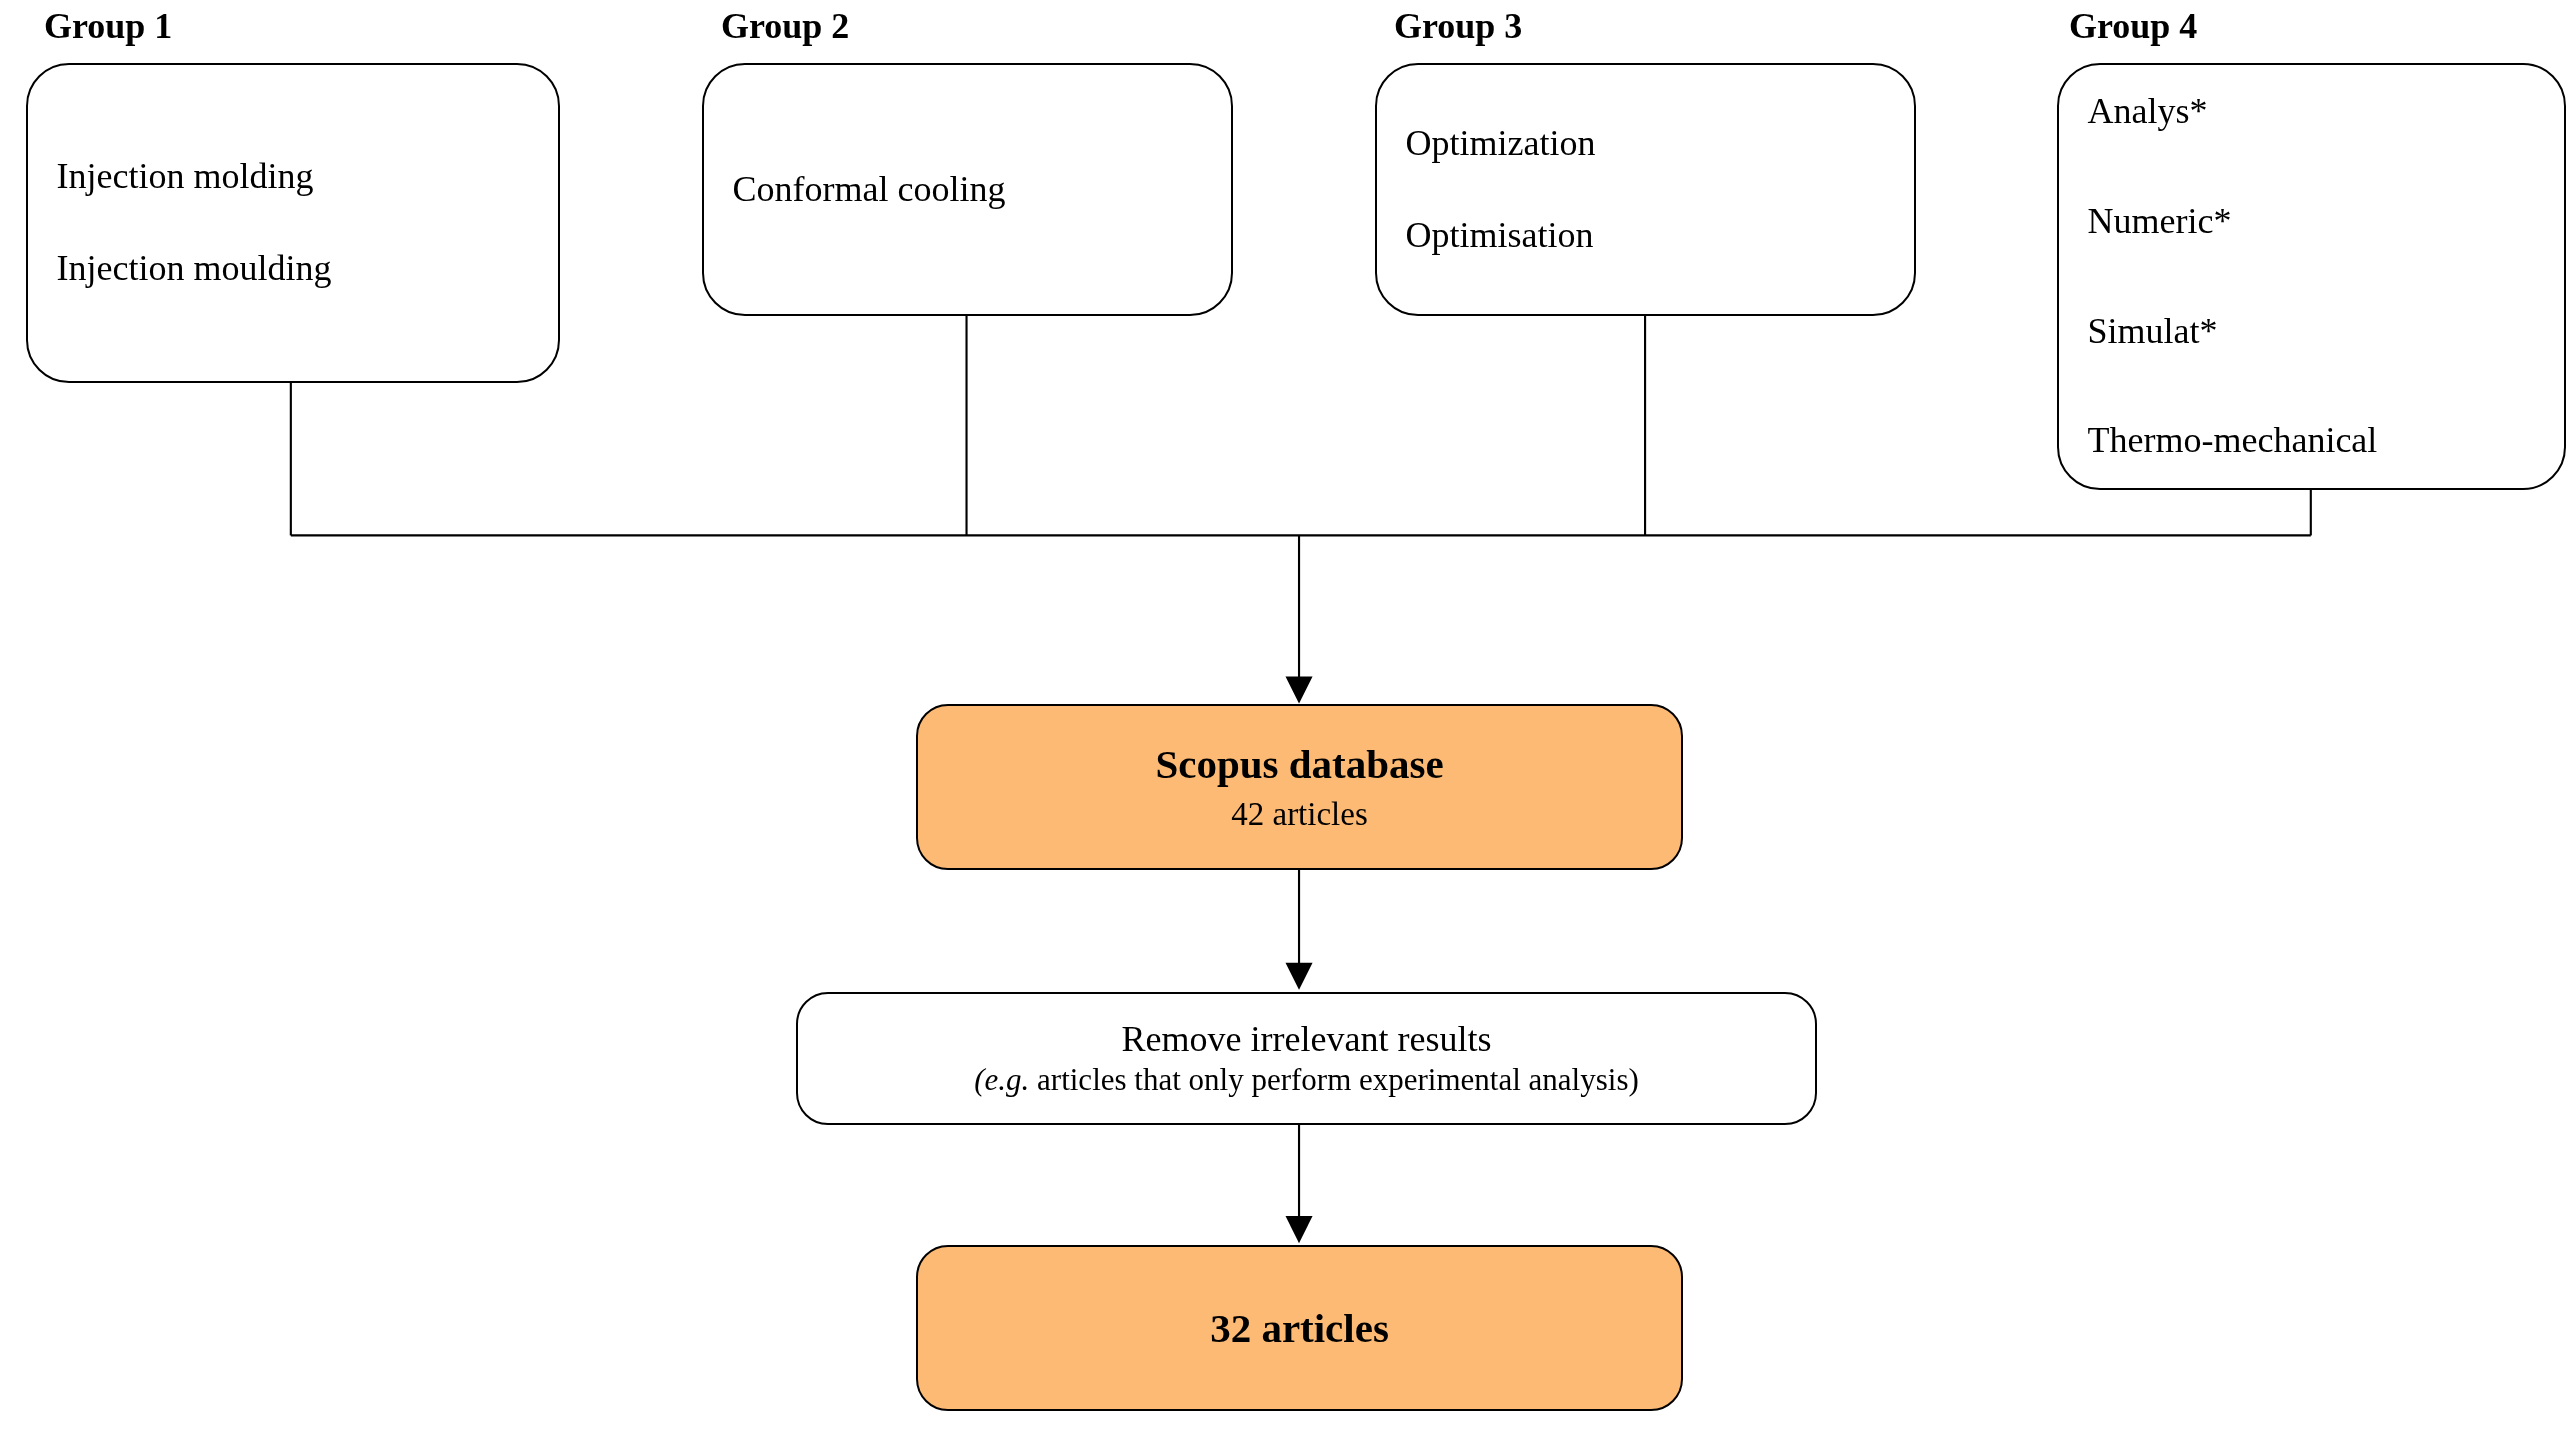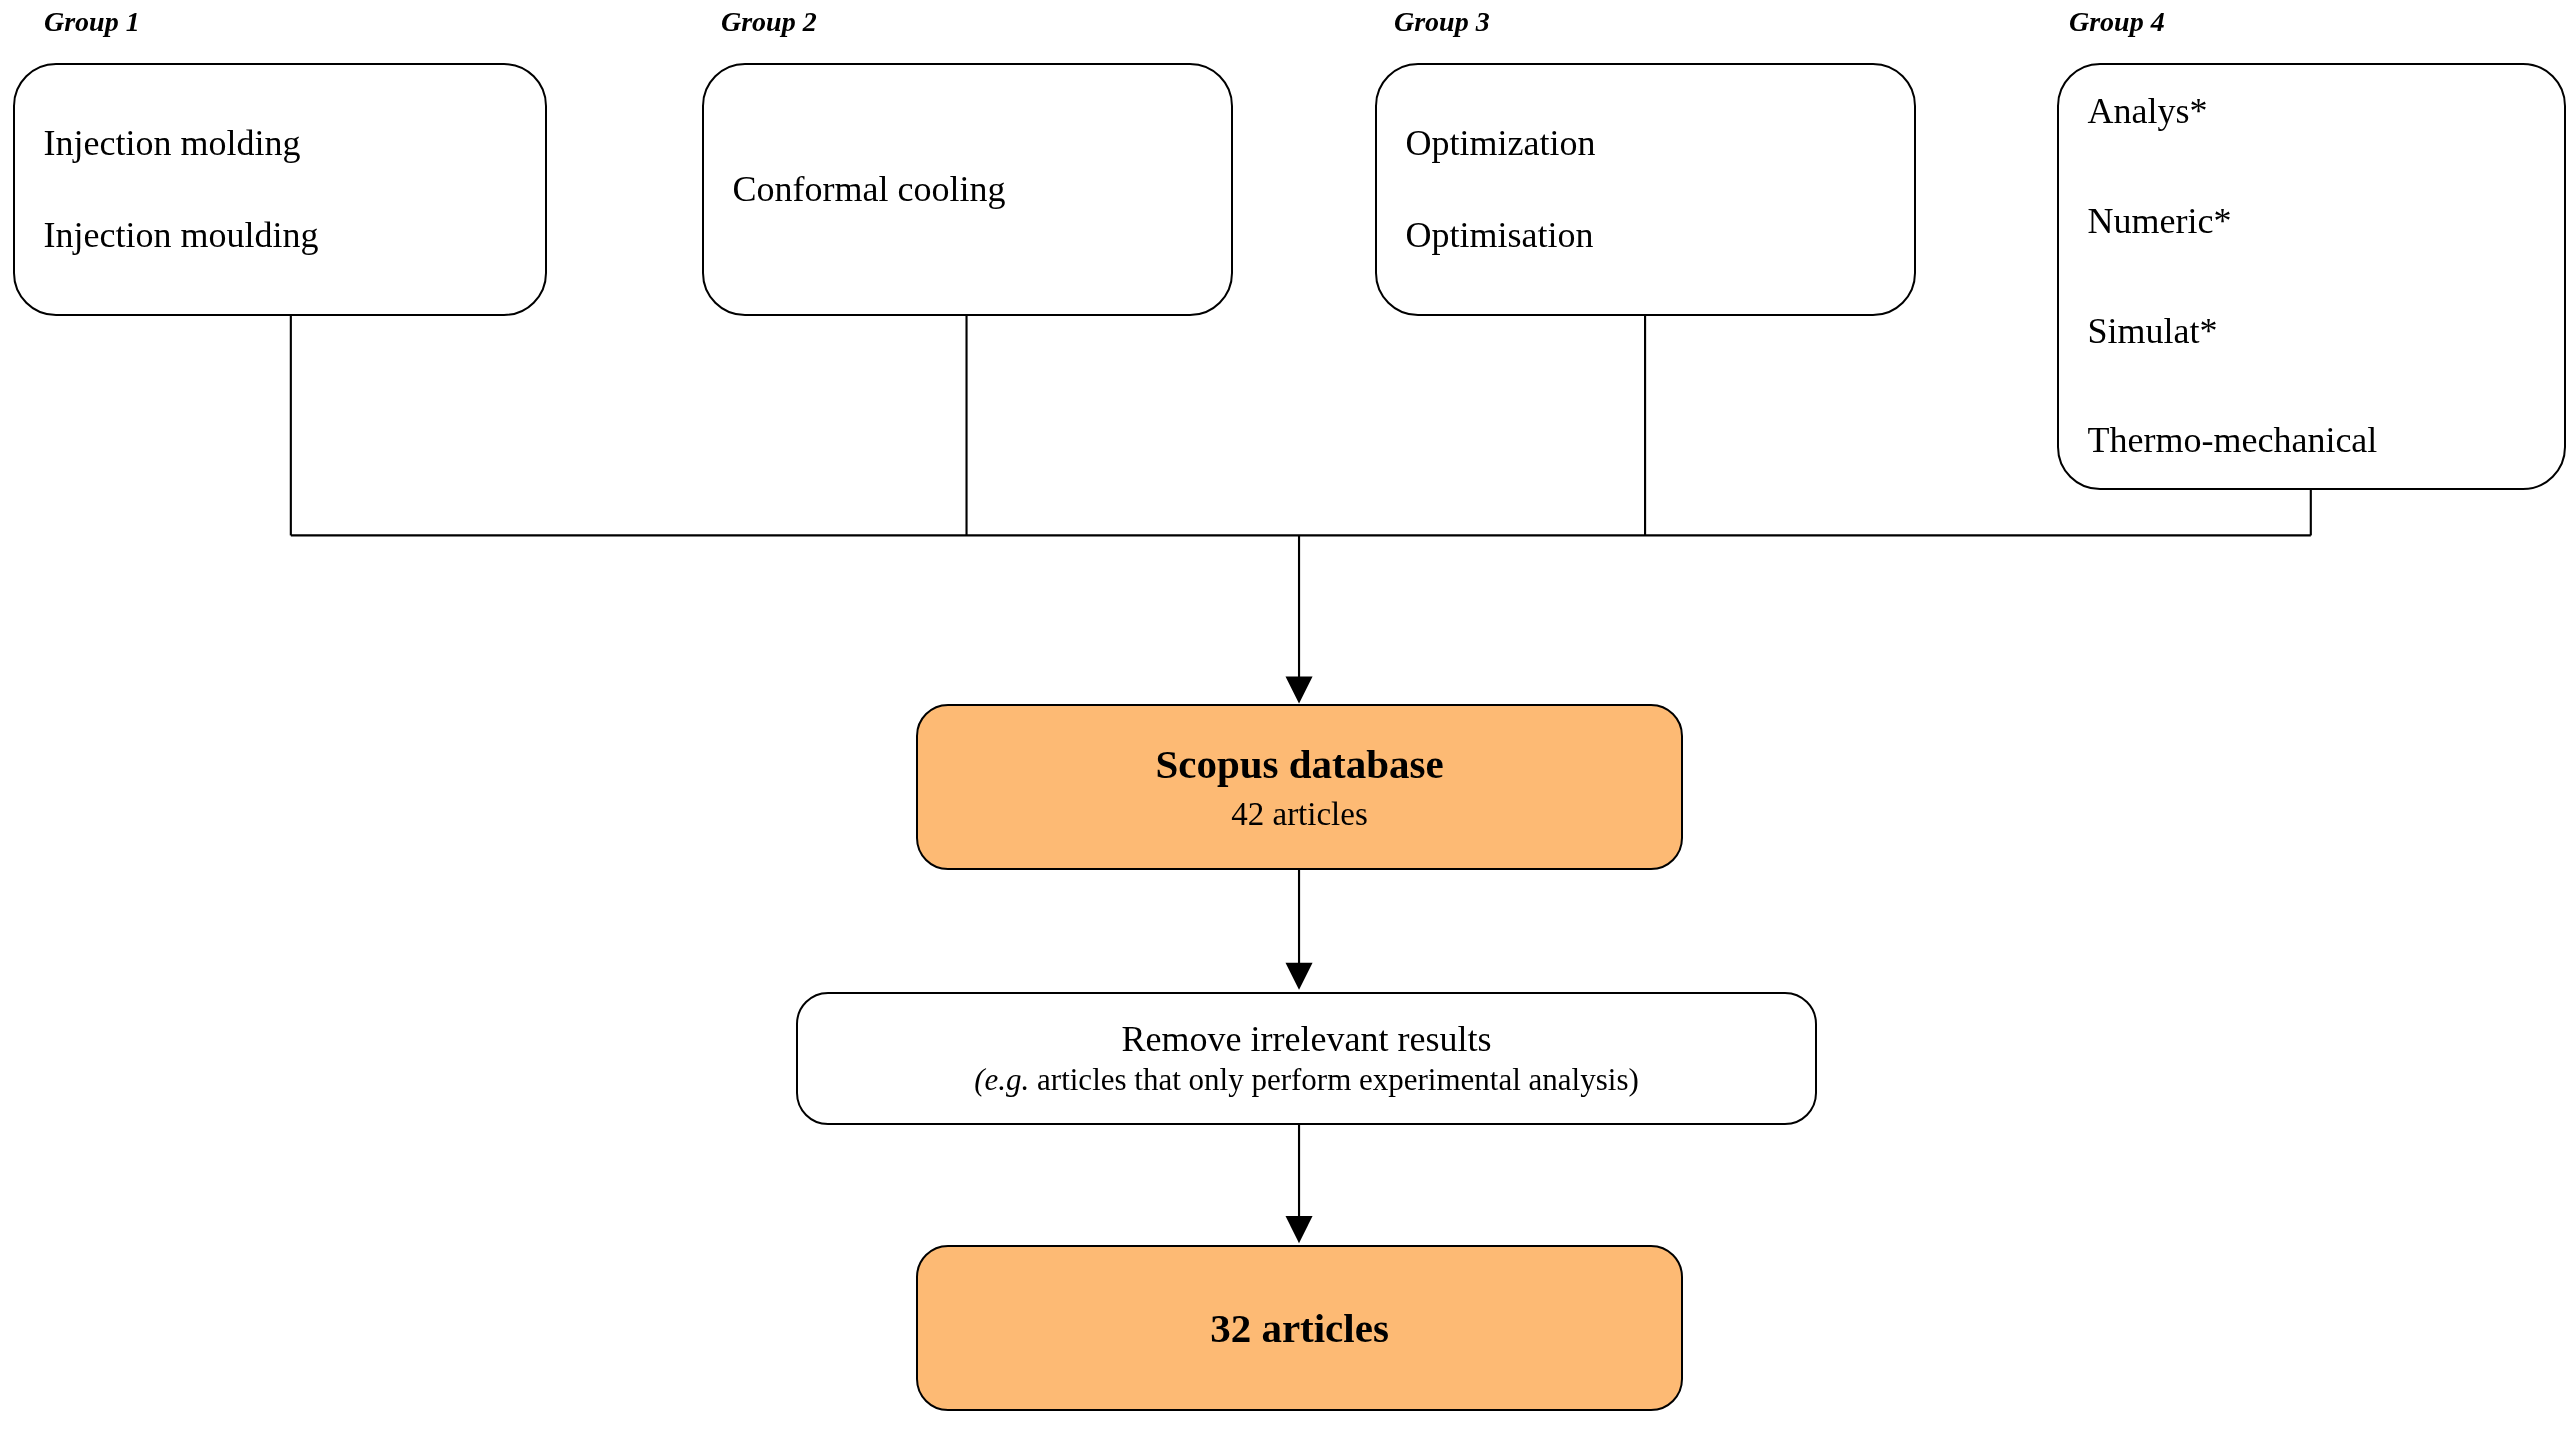--- a/index.html
+++ b/index.html
@@ -11,25 +11,24 @@
     position: relative;
     width: 2576px;
     height: 1429px;
     background: #ffffff;
     font-family: "Liberation Serif", "DejaVu Serif", serif;
     color: #000000;
     overflow: hidden;
   }
   .group-title {
     position: absolute;
-    font-size: 28px;
+    font-size: 36px;
     font-weight: bold;
     line-height: 1.1;
     white-space: nowrap;
-    font-style: italic;
   }
   .node {
     position: absolute;
     border: 2.1px solid #000000;
     background: #ffffff;
     box-sizing: border-box;
   }
   .group-box {
     border-radius: 43px;
     display: flex;
@@ -92,21 +91,21 @@
 
     <line x1="1824" y1="1580" x2="1824" y2="1710"></line>
     <polygon points="1805,1708 1843,1708 1824,1746"></polygon>
   </svg>
 
   <div class="group-title" style="left:44px;  top:7.1px;">Group 1</div>
   <div class="group-title" style="left:721px; top:7.1px;">Group 2</div>
   <div class="group-title" style="left:1394px; top:7.1px;">Group 3</div>
   <div class="group-title" style="left:2069px; top:7.1px;">Group 4</div>
 
-  <div class="node group-box gap-two" style="left:13px; top:63px; width:534px; height:253px;">
+  <div class="node group-box gap-two" style="left:26px; top:63px; width:534px; height:320px;">
     <div class="item">Injection molding</div>
     <div class="item">Injection moulding</div>
   </div>
 
   <div class="node group-box" style="left:702px; top:63px; width:531px; height:253px;">
     <div class="item">Conformal cooling</div>
   </div>
 
   <div class="node group-box gap-two" style="left:1375px; top:63px; width:541px; height:253px;">
     <div class="item">Optimization</div>

